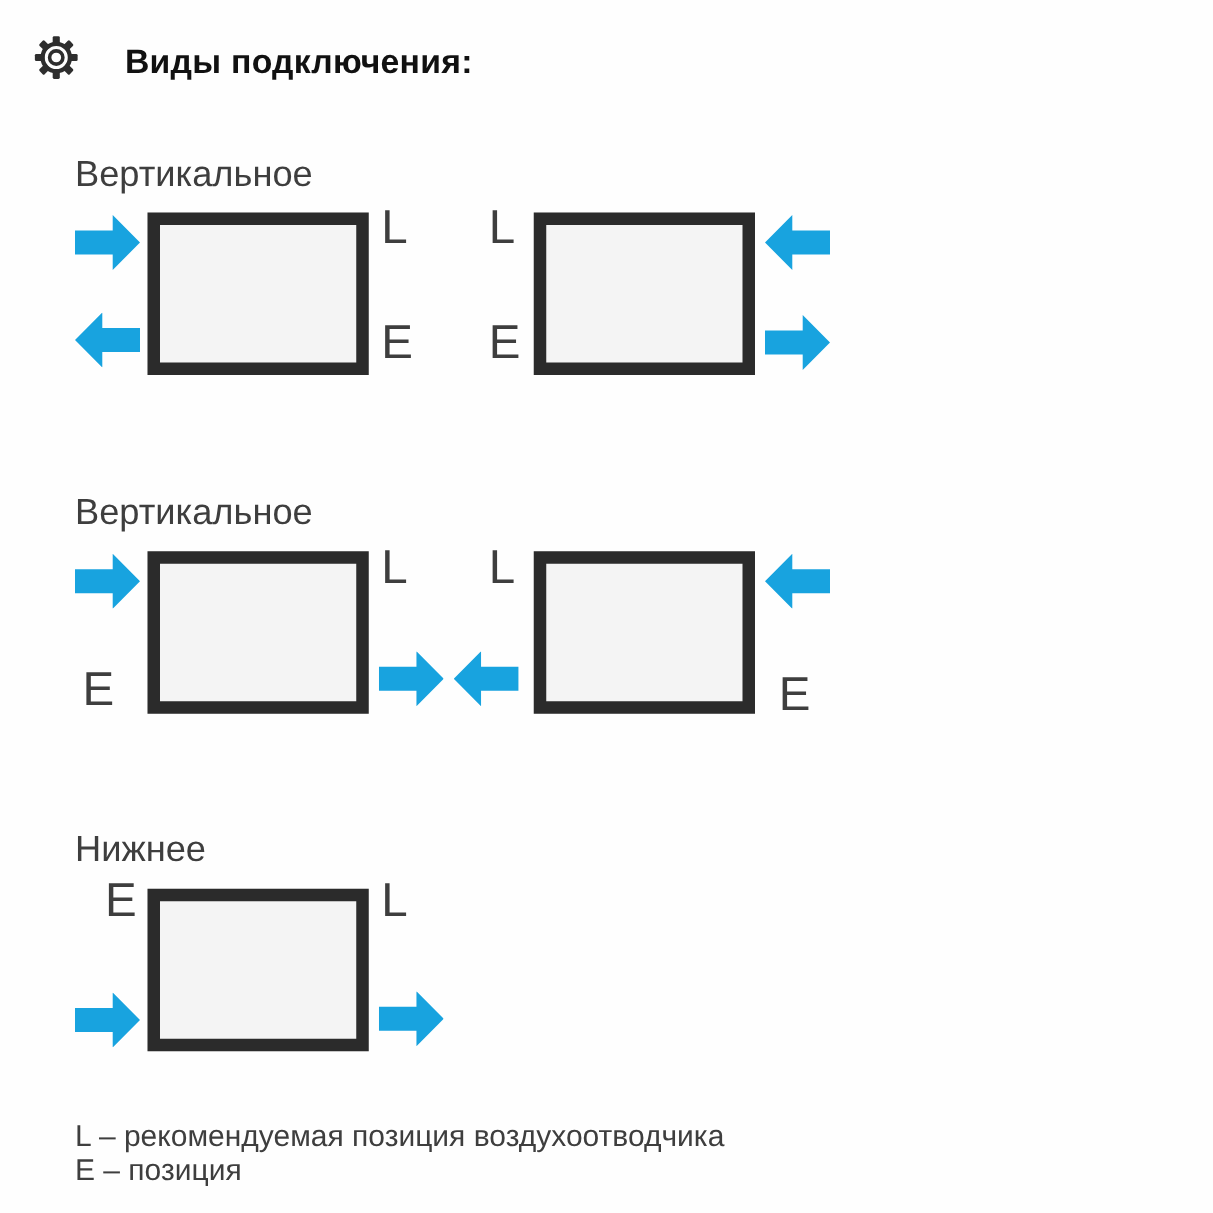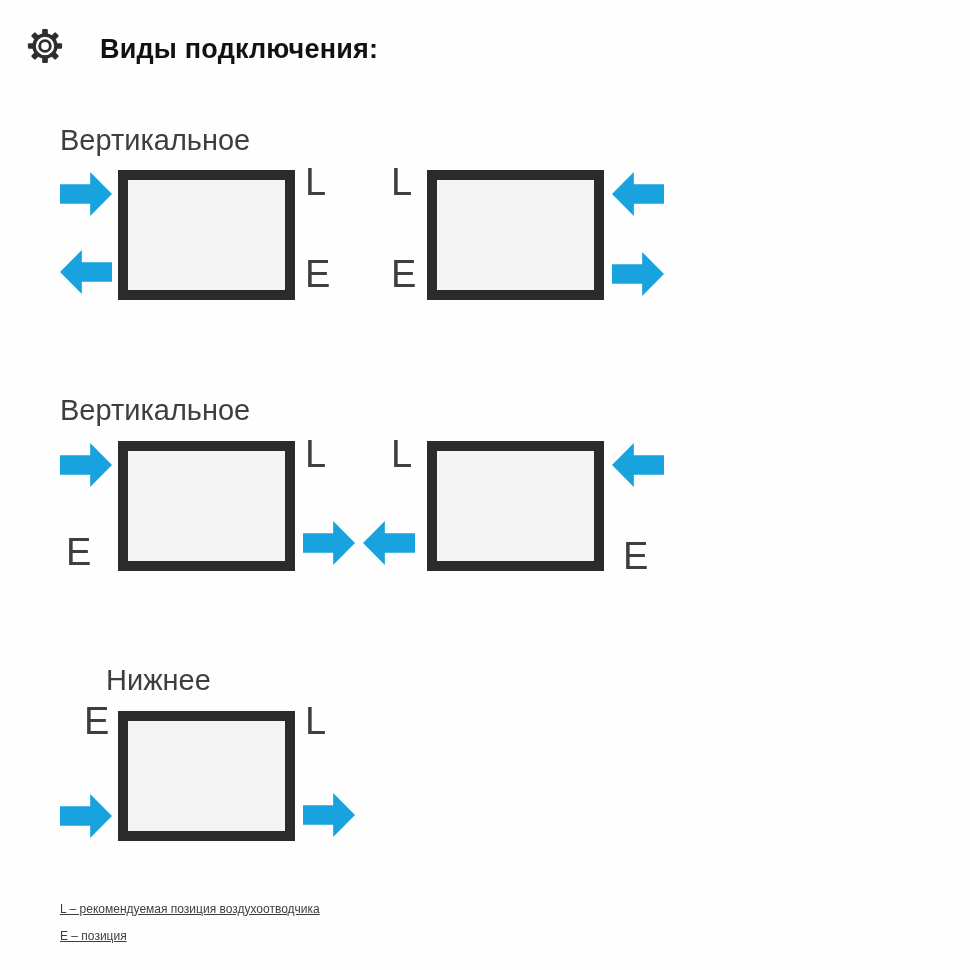--- a/index.html
+++ b/index.html
@@ -26,21 +26,21 @@
     font-size:27px;font-weight:700;color:var(--heading);letter-spacing:.2px;
   }
 
   
   .section-title{
     position:absolute;left:60px;
     font-size:29px;font-weight:400;color:var(--text);
   }
   .st-1{top:124px;}
   .st-2{top:394px;}
-  .st-3{top:664px;margin-left:46px;}
+  .st-3{top:664px;}
 
   
   .radiator{
     position:absolute;width:177px;height:130px;
     border:10px solid var(--outline);
     background:var(--radiator-fill);
   }
 
   
   .arrow{
@@ -52,21 +52,21 @@
 
   
   .port-label{
     position:absolute;
     font-size:38px;line-height:40px;font-weight:400;color:var(--text);
   }
 
   
   .legend{position:absolute;left:60px;top:896px;}
   .legend div{
-    font-size:12px;line-height:27px;color:var(--text);text-decoration:underline;
+    font-size:24px;line-height:27px;color:var(--text);
   }
 </style>
 </head>
 <body>
 
 <div class="page">
 
   <svg class="gear" viewBox="0 0 40 40" aria-hidden="true">
     <g fill="none" stroke="#2e2e2e">
       <circle cx="20" cy="20" r="11.5" stroke-width="3.6"></circle>

